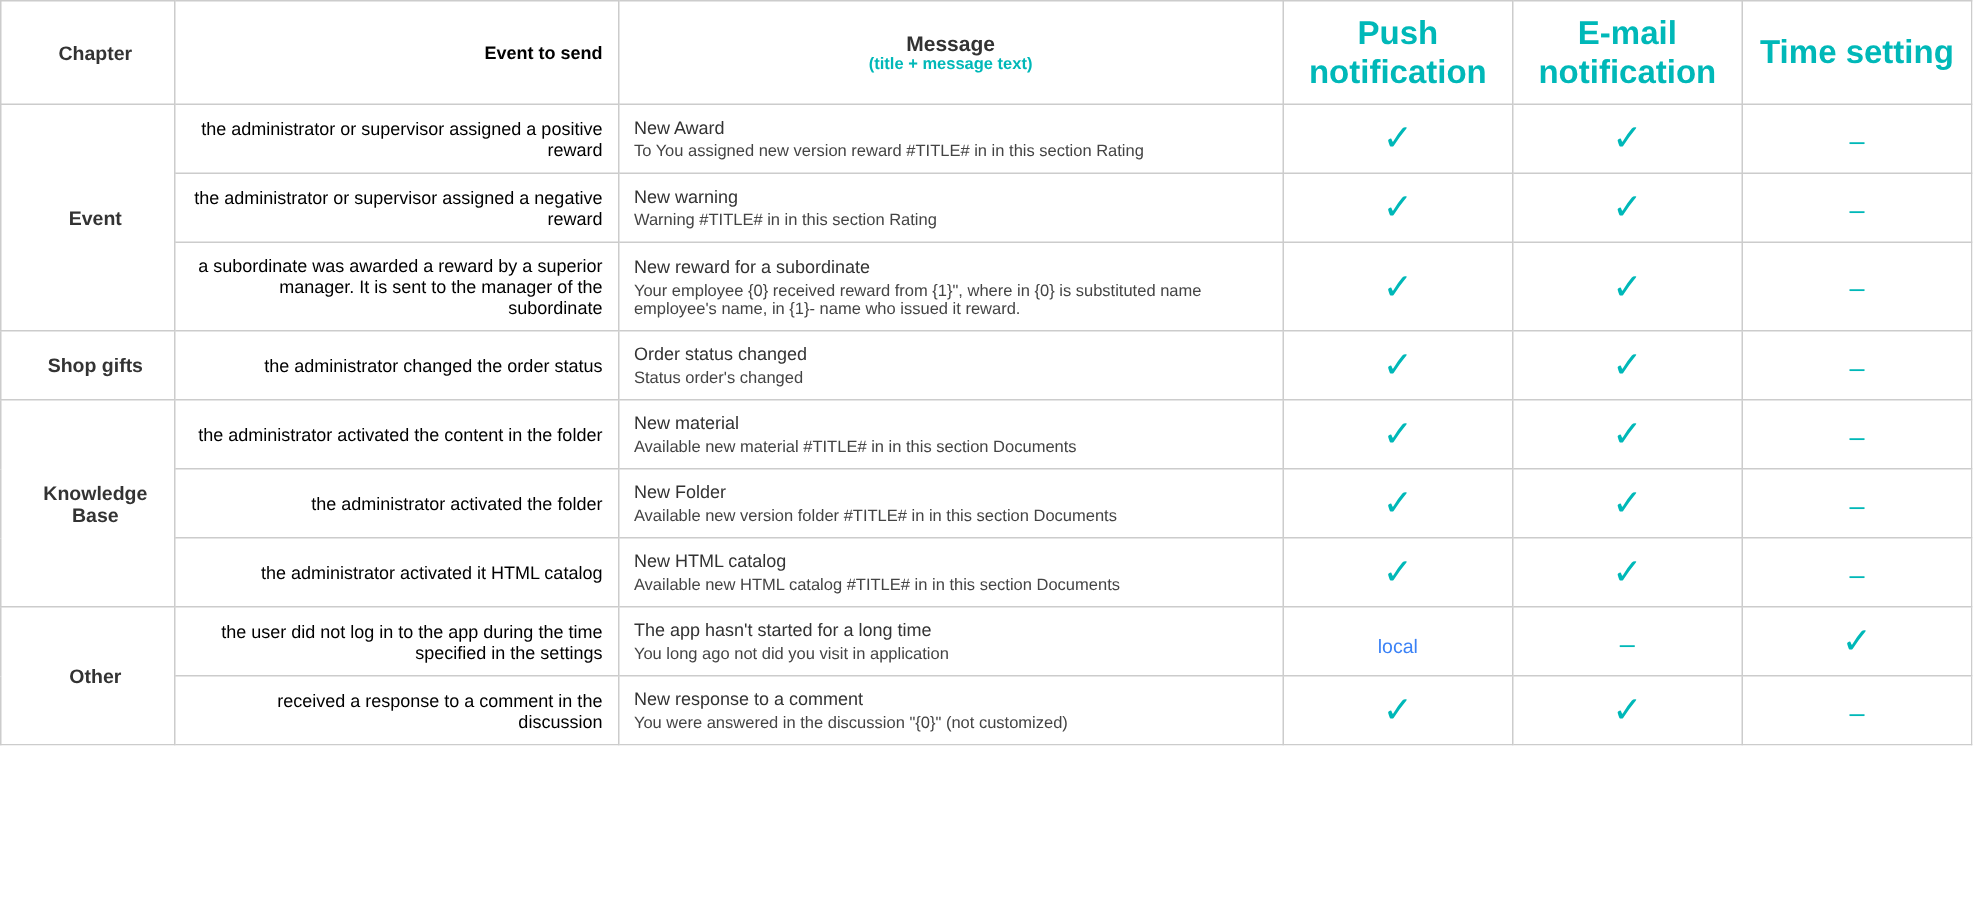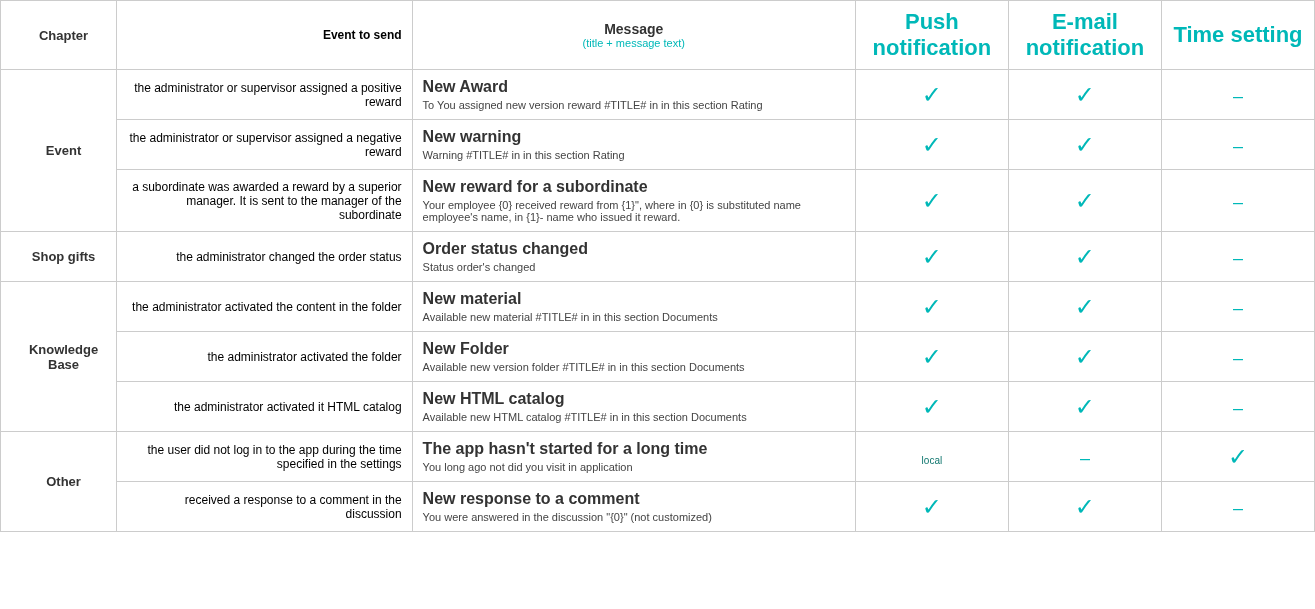--- a/index.html
+++ b/index.html
@@ -21,21 +21,21 @@
     thead th {
       color: #00b8b8;
       text-align: center;
       font-size: 14px;
       font-weight: bold;
       background: #fff;
     }
     thead th .subtitle {
       display: block;
       font-size: 11px;
-      font-weight: normal;
+      font-weight: bold;
       color: #00b8b8;
     }
     .col-chapter {
       width: 110px;
       text-align: center;
       font-weight: bold;
       font-size: 13px;
       color: #333;
       padding-left: 20px;
     }
@@ -48,39 +48,39 @@
     .col-message {
       width: 420px;
       color: #333;
     }
     .col-push, .col-email, .col-time {
       width: 145px;
       text-align: center;
       font-size: 22px;
     }
     .msg-title {
-      font-weight: bold;
-      font-size: 16px;
+      font-weight: normal;
+      font-size: 12px;
       margin-bottom: 3px;
     }
     .msg-body {
       font-size: 11px;
       color: #444;
     }
     .check {
       color: #00b8b8;
       font-size: 24px;
     }
     .dash {
       color: #00b8b8;
       font-size: 18px;
     }
     .local-text {
-      color: #0f766e;
-      font-size: 10px;
+      color: #3b82f6;
+      font-size: 13px;
       font-style: normal;
       margin-top: 24px;
     }
   </style>
 </head>
 <body>
 
 <table>
   <thead>
     <tr>

